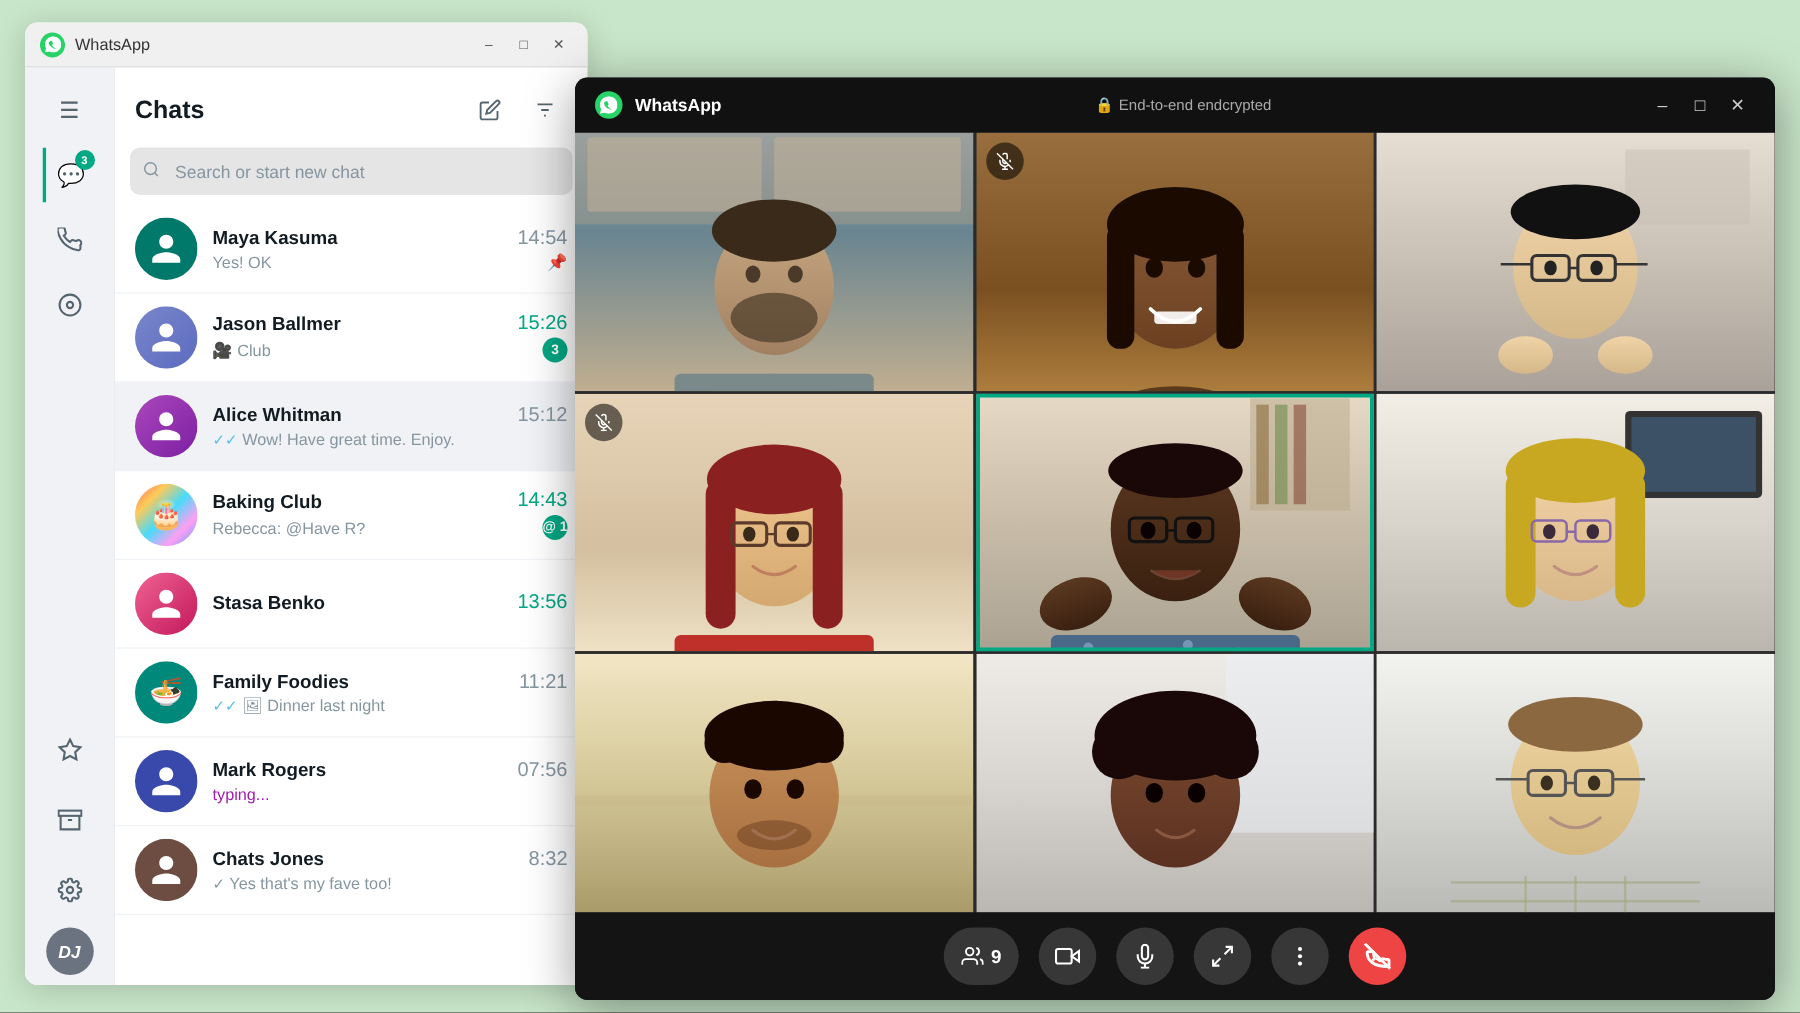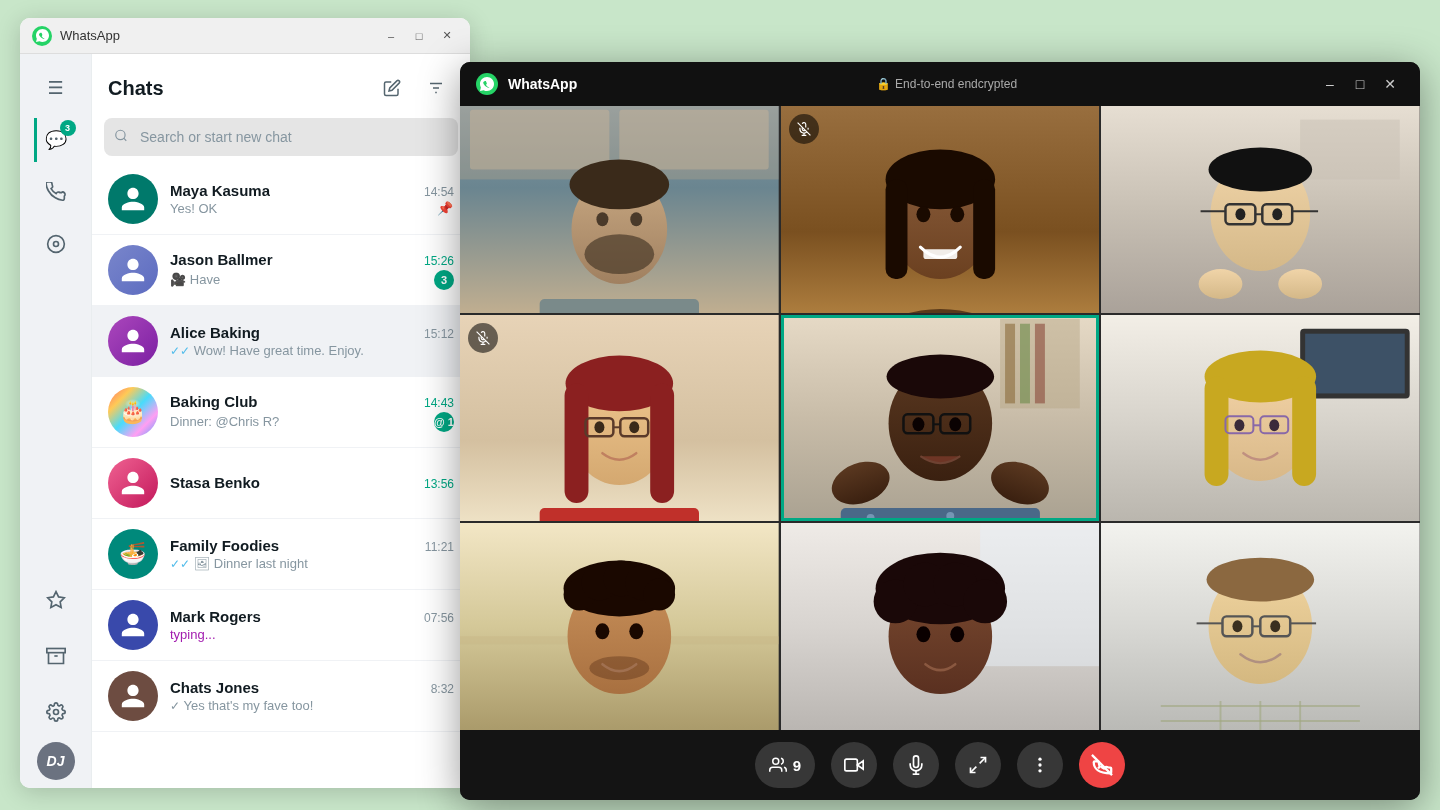--- a/index.html
+++ b/index.html
@@ -205,33 +205,33 @@
       color: #fff;
     }
 
     .chat-info {
       flex: 1;
       min-width: 0;
     }
     .chat-name-row {
       display: flex;
       justify-content: space-between;
-      align-items: flex-end;
+      align-items: center;
       margin-bottom: 2px;
     }
     .chat-name {
       font-size: 15px;
       font-weight: 600;
       color: #111b21;
       white-space: nowrap;
       overflow: hidden;
       text-overflow: ellipsis;
     }
     .chat-time {
-      font-size: 12px;
+      font-size: 16px;
       color: #8696a0;
       flex-shrink: 0;
       margin-left: 8px;
     }
     .chat-time.green { color: #00a884; }
     .chat-preview-row {
       display: flex;
       justify-content: space-between;
       align-items: center;
     }
@@ -527,56 +527,56 @@
                   <path d="M12 12c2.7 0 4.8-2.1 4.8-4.8S14.7 2.4 12 2.4 7.2 4.5 7.2 7.2 9.3 12 12 12zm0 2.4c-3.2 0-9.6 1.6-9.6 4.8v2.4h19.2v-2.4c0-3.2-6.4-4.8-9.6-4.8z"></path>
                 </svg>
             </div>
           </div>
           <div class="chat-info">
             <div class="chat-name-row">
               <span class="chat-name">Jason Ballmer</span>
               <span class="chat-time green">15:26</span>
             </div>
             <div class="chat-preview-row">
-              <span class="chat-preview">🎥 Have</span>
+              <span class="chat-preview">🎥 Club</span>
               <span class="chat-badge">3</span>
             </div>
           </div>
         </div>
 
         <div class="chat-item active">
           <div class="chat-avatar">
             <div class="avatar-placeholder" style="background: linear-gradient(135deg,#ab47bc,#7b1fa2);">
               <svg width="28" height="28" viewBox="0 0 24 24" fill="#fff">
                   <path d="M12 12c2.7 0 4.8-2.1 4.8-4.8S14.7 2.4 12 2.4 7.2 4.5 7.2 7.2 9.3 12 12 12zm0 2.4c-3.2 0-9.6 1.6-9.6 4.8v2.4h19.2v-2.4c0-3.2-6.4-4.8-9.6-4.8z"></path>
                 </svg>
             </div>
           </div>
           <div class="chat-info">
             <div class="chat-name-row">
-              <span class="chat-name">Alice Baking</span>
+              <span class="chat-name">Alice Whitman</span>
               <span class="chat-time">15:12</span>
             </div>
             <div class="chat-preview-row">
               <span class="chat-preview"><span class="checkmark">✓✓</span> Wow! Have great time. Enjoy.</span>
             </div>
           </div>
         </div>
 
         <div class="chat-item">
           <div class="chat-avatar">
             <div class="avatar-placeholder bg-rainbow" style="font-size:22px;">🎂</div>
           </div>
           <div class="chat-info">
             <div class="chat-name-row">
               <span class="chat-name">Baking Club</span>
               <span class="chat-time green">14:43</span>
             </div>
             <div class="chat-preview-row">
-              <span class="chat-preview">Dinner: @Chris R?</span>
+              <span class="chat-preview">Rebecca: @Have R?</span>
               <span class="chat-badge mention">@ 1</span>
             </div>
           </div>
         </div>
 
         <div class="chat-item">
           <div class="chat-avatar">
             <div class="avatar-placeholder" style="background: linear-gradient(135deg,#f06292,#c2185b);">
               <svg width="28" height="28" viewBox="0 0 24 24" fill="#fff">
                   <path d="M12 12c2.7 0 4.8-2.1 4.8-4.8S14.7 2.4 12 2.4 7.2 4.5 7.2 7.2 9.3 12 12 12zm0 2.4c-3.2 0-9.6 1.6-9.6 4.8v2.4h19.2v-2.4c0-3.2-6.4-4.8-9.6-4.8z"></path>

